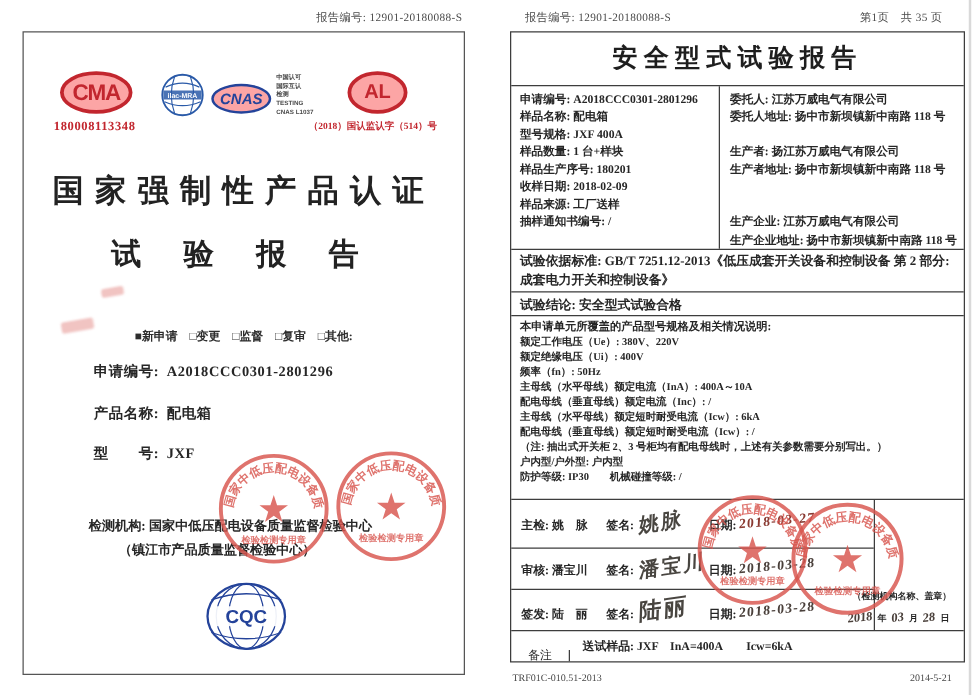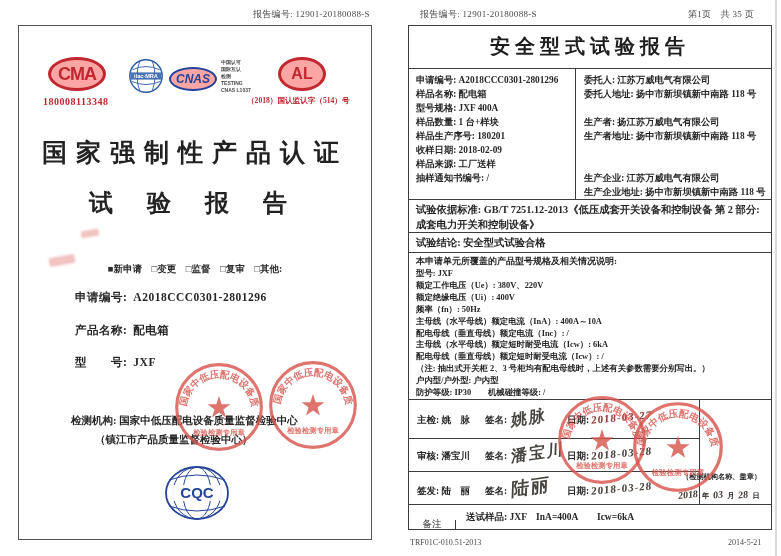--- a/index.html
+++ b/index.html
@@ -201,21 +201,20 @@
 
   <div class="row t-std">
     <div>试验依据标准: GB/T 7251.12-2013《低压成套开关设备和控制设备 第 2 部分:</div>
     <div>成套电力开关和控制设备》</div>
   </div>
 
   <div class="row t-con">试验结论: 安全型式试验合格</div>
 
   <div class="row t-cov">
     <div class="cov-line">本申请单元所覆盖的产品型号规格及相关情况说明:</div>
-    <div class="cov-line">型号: JXF</div>
     <div class="cov-line">额定工作电压（Ue）: 380V、220V</div>
     <div class="cov-line">额定绝缘电压（Ui）: 400V</div>
     <div class="cov-line">频率（fn）: 50Hz</div>
     <div class="cov-line">主母线（水平母线）额定电流（InA）: 400A～10A</div>
     <div class="cov-line">配电母线（垂直母线）额定电流（Inc）: /</div>
     <div class="cov-line">主母线（水平母线）额定短时耐受电流（Icw）: 6kA</div>
     <div class="cov-line">配电母线（垂直母线）额定短时耐受电流（Icw）: /</div>
     <div class="cov-line">（注: 抽出式开关柜 2、3 号柜均有配电母线时，上述有关参数需要分别写出。）</div>
     <div class="cov-line">户内型/户外型: 户内型</div>
     <div class="cov-line">防护等级: IP30　　机械碰撞等级: /</div>

